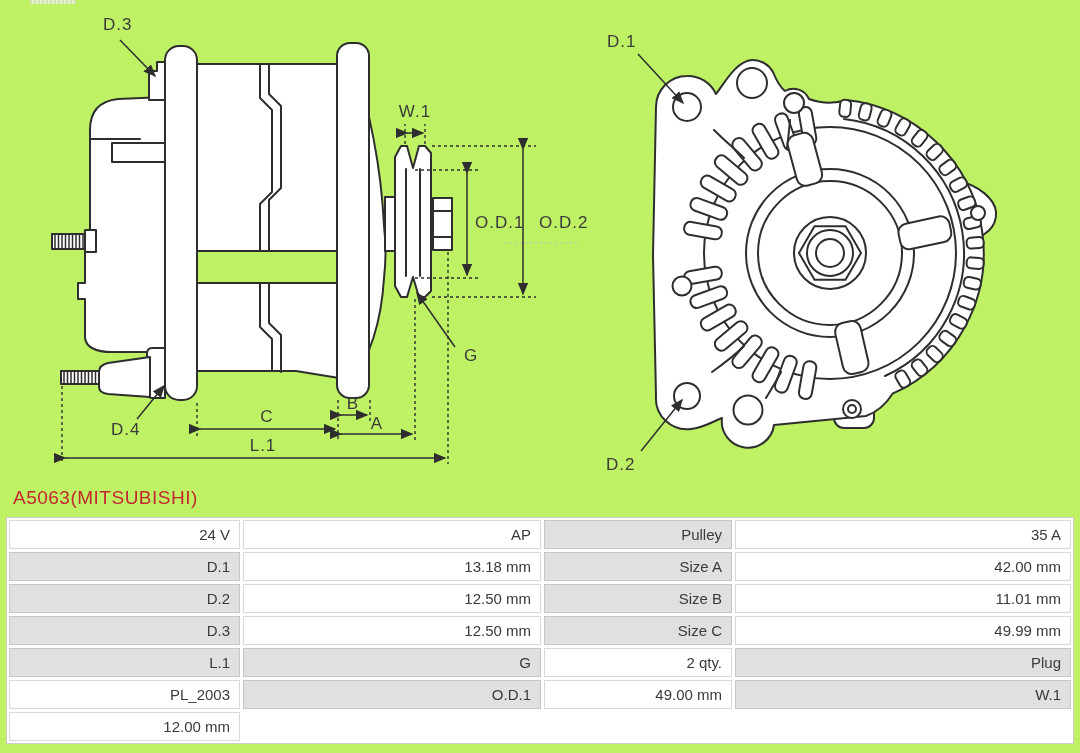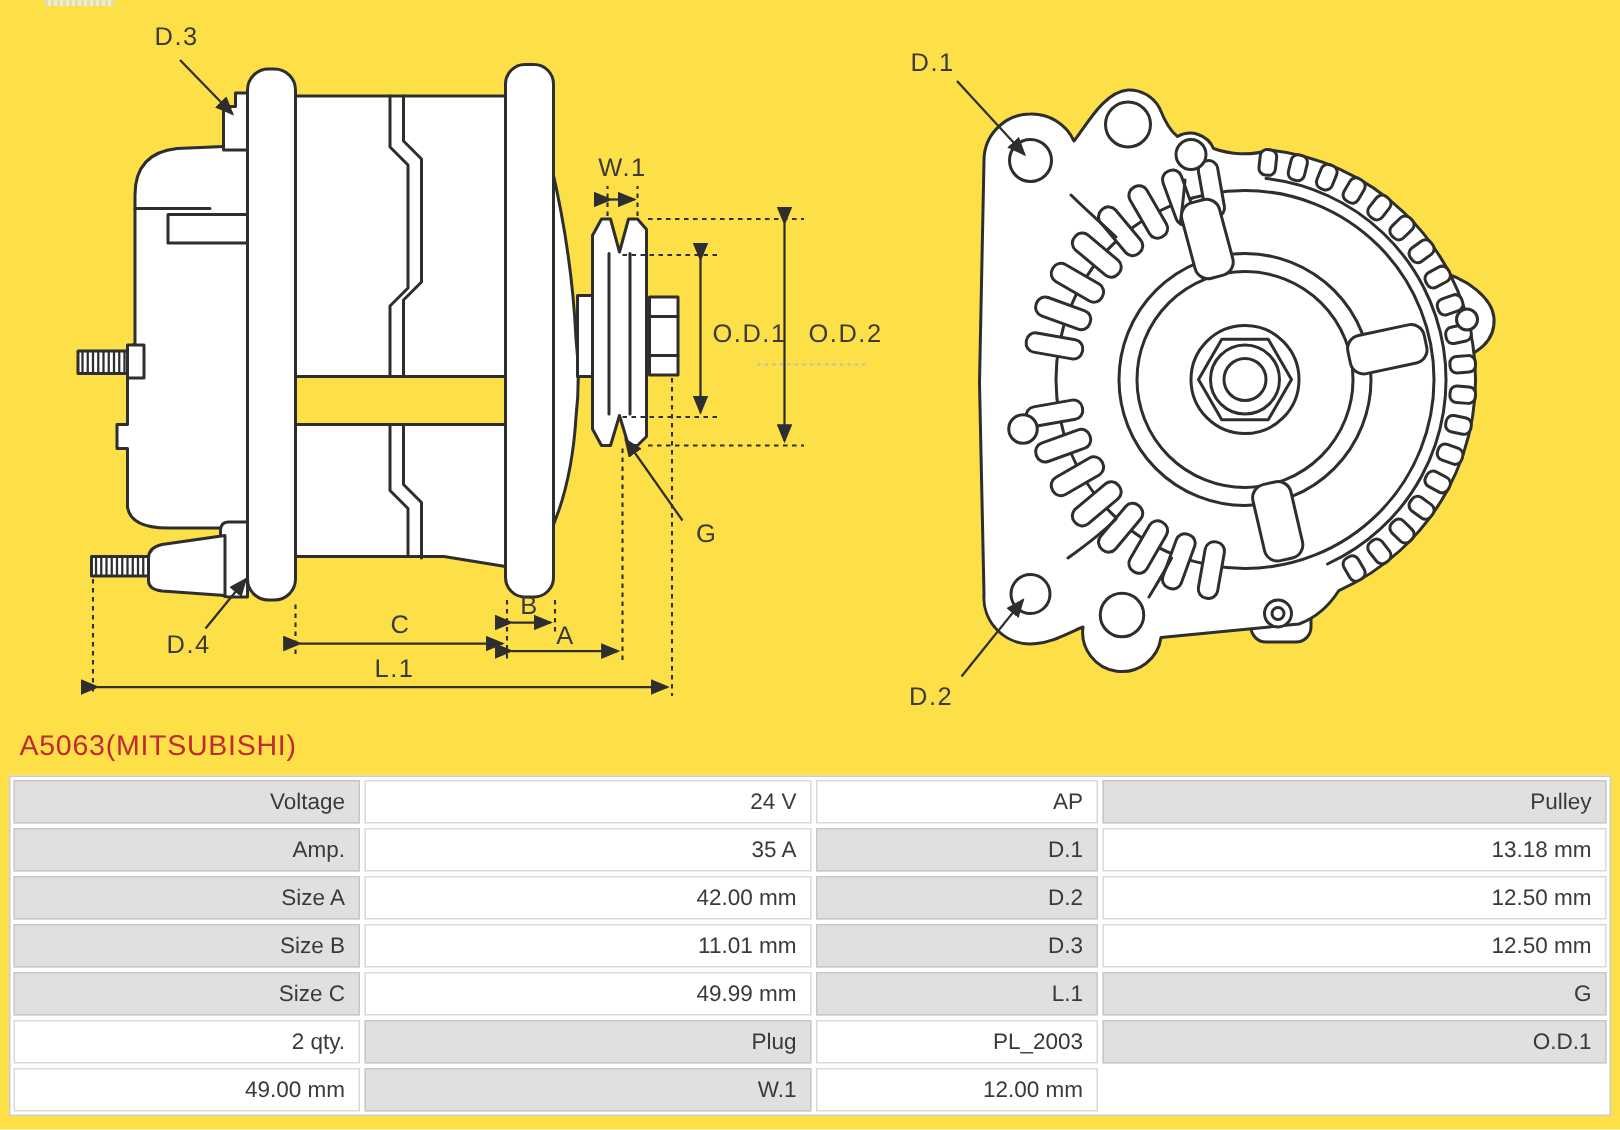--- a/index.html
+++ b/index.html
@@ -1,16 +1,16 @@
 <!DOCTYPE html>
 <html><head>
 <meta charset="utf-8">
 <style>
   html,body{margin:0;padding:0;background:#fff;}
-  .stage{position:relative;width:1080px;height:753px;background:#fde047;overflow:hidden;
+  .stage{position:relative;width:1080px;height:753px;background:#bef264;overflow:hidden;
          font-family:"Liberation Sans",sans-serif;}
   .logo-remnant{position:absolute;left:30px;top:0;width:46px;height:4px;opacity:.75;
          background:repeating-linear-gradient(90deg,#d9d9d9 0 2px,#f4f2ea 2px 4px);}
   svg.drawing{position:absolute;left:0;top:0;}
   
   .ln{stroke:#2e2e2e;stroke-width:2;fill:none;stroke-linejoin:round;stroke-linecap:round;}
   .f{fill:#fff;}
   .dot{stroke:#2e2e2e;stroke-width:1.4;fill:none;stroke-dasharray:3 3;}
   .dotlite{stroke:#bdbdbd;stroke-width:1.2;fill:none;stroke-dasharray:2 3;}
   .dim{stroke:#2e2e2e;stroke-width:1.5;fill:none;}
@@ -198,26 +198,24 @@
       <line class="dim" x1="638" y1="54" x2="683" y2="103" marker-end="url(#ah)"></line>
       <line class="dim" x1="641" y1="451" x2="682" y2="400" marker-end="url(#ah)"></line>
       <text class="lbl" x="607" y="47">D.1</text>
       <text class="lbl" x="606" y="470">D.2</text>
     </g>
   </svg>
 
   <div class="part-title">A5063(MITSUBISHI)</div>
 
   <div class="spec">
-    <div class="cell lab">Voltage</div>
     <div class="cell">24 V</div>
     <div class="cell">AP</div>
     <div class="cell lab">Pulley</div>
 
-    <div class="cell lab">Amp.</div>
     <div class="cell">35 A</div>
     <div class="cell lab">D.1</div>
     <div class="cell">13.18 mm</div>
 
     <div class="cell lab">Size A</div>
     <div class="cell">42.00 mm</div>
     <div class="cell lab">D.2</div>
     <div class="cell">12.50 mm</div>
 
     <div class="cell lab">Size B</div>

